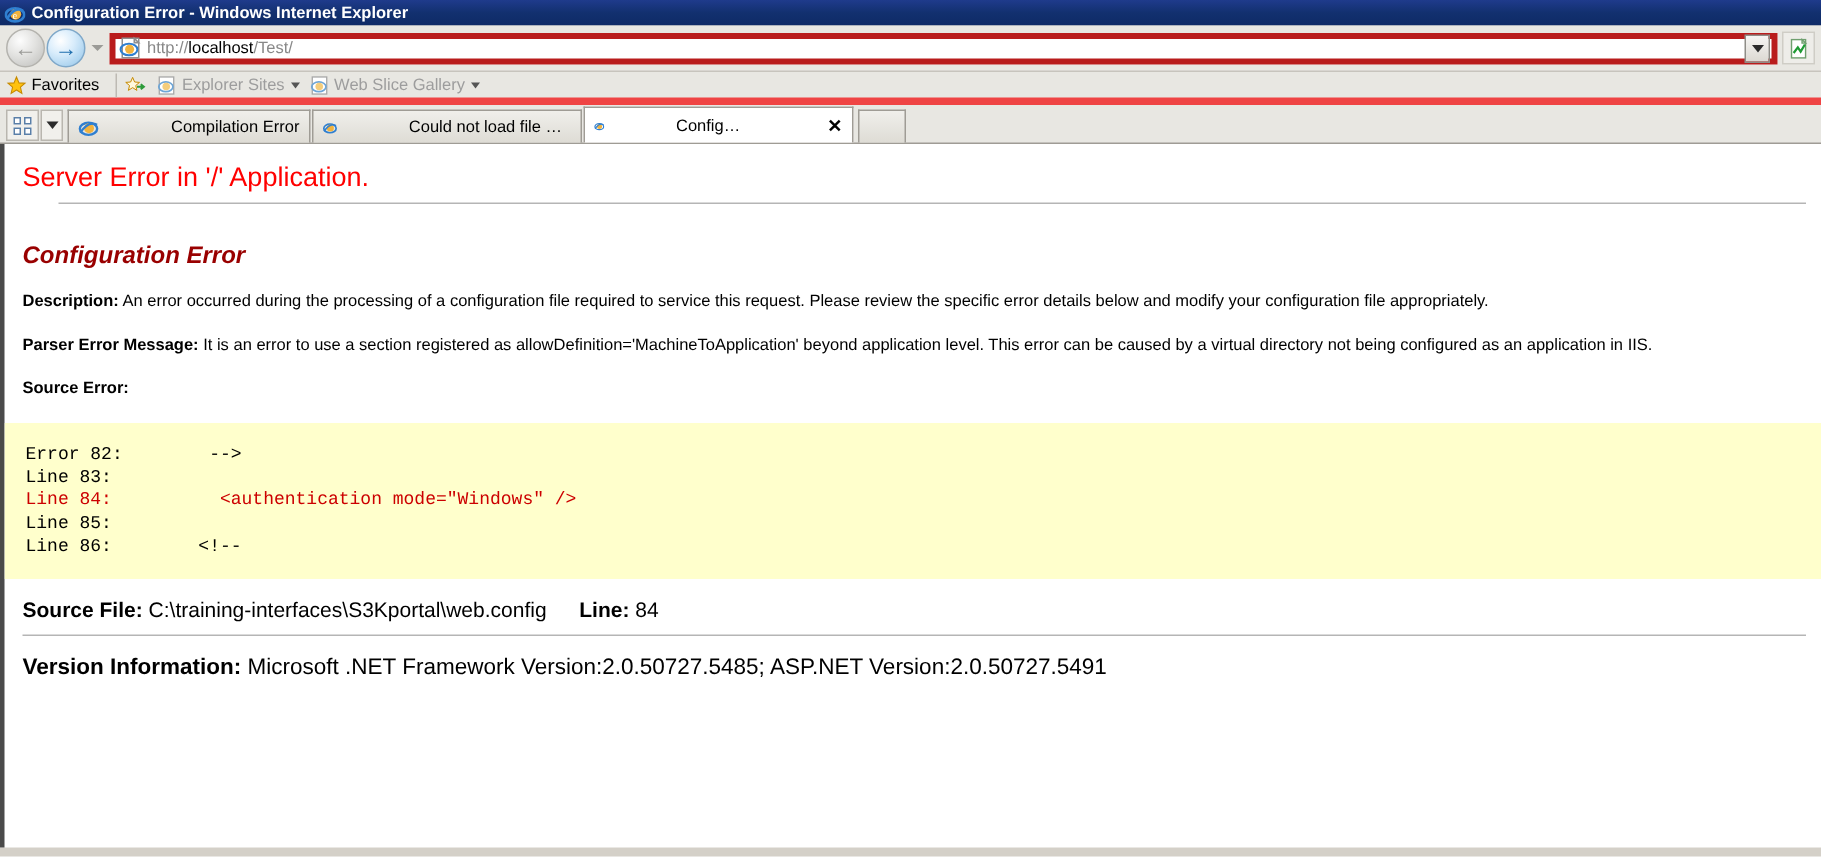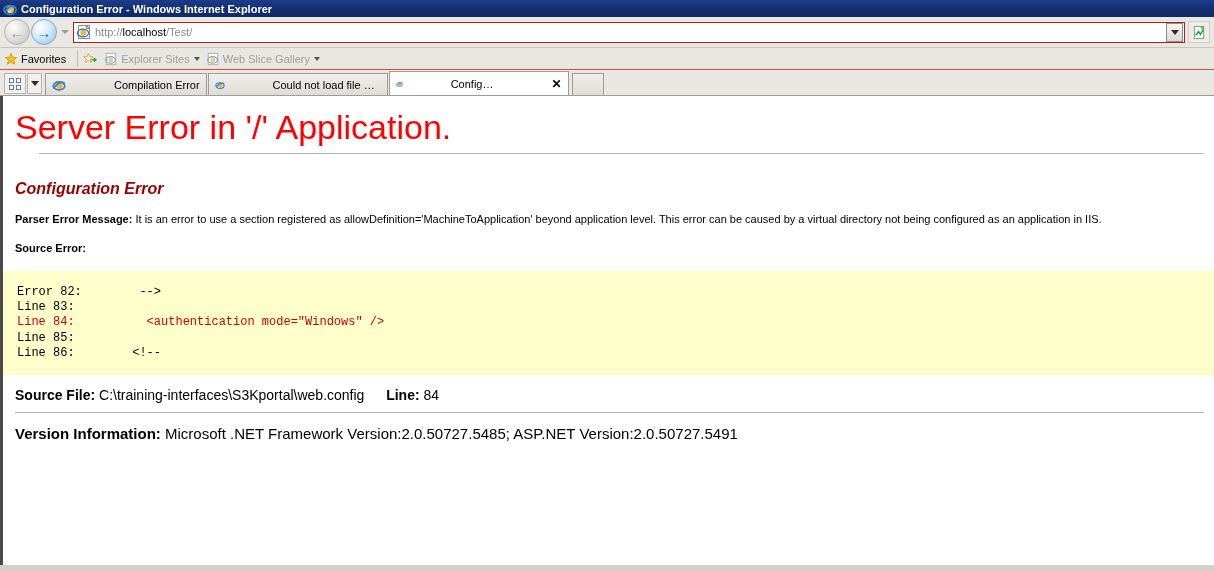--- a/index.html
+++ b/index.html
@@ -58,21 +58,21 @@
     width: 13px; height: 26px; display: flex; align-items: center;
     justify-content: center; flex: none;
   }
   .histdrop span {
     width: 0; height: 0; border-left: 4px solid transparent;
     border-right: 4px solid transparent; border-top: 4px solid #9b9b97;
   }
 
   .addrbar {
     flex: 1; height: 21px; background: #ffffff;
-    border: 1px solid #b91c1c;
+    border: 4px solid #b91c1c;
     display: flex; align-items: center;
     margin-left: 2px;
     position: relative;
   }
   .addr-favicon {
     width: 16px; height: 16px; margin: 0 3px 0 2px; flex: none;
   }
   .addr-text {
     font-size: 11px; color: #000; white-space: nowrap; flex: 1;
   }
@@ -92,21 +92,21 @@
   .go-btn {
     width: 22px; height: 22px; margin-left: 3px; flex: none;
     border: 1px solid #cfcdc6; background: #eeede9;
     display: flex; align-items: center; justify-content: center;
   }
 
   
   .favbar {
     height: 22px; background: #e8e7e2;
     display: flex; align-items: center;
-    padding: 0 4px; border-bottom: 1px solid #ef4444;
+    padding: 0 4px; border-bottom: 5px solid #ef4444;
     font-size: 11px;
   }
   .fav-item { display: flex; align-items: center; margin-right: 6px; white-space: nowrap; }
   .fav-item .lbl { margin-left: 3px; color: #000; }
   .fav-item.dimmed .lbl { color: #9d9d9d; }
   .fav-sep { width: 1px; height: 16px; background: #bdbab3; margin: 0 5px; }
   .caret-dn {
     width: 0; height: 0; border-left: 3px solid transparent;
     border-right: 3px solid transparent; border-top: 4px solid #555;
     margin-left: 4px;
@@ -171,21 +171,21 @@
     overflow: hidden;
   }
   .page {
     padding: 0;
     font-family: "Liberation Sans", sans-serif;
     font-size: 11px;
     color: #000;
   }
   h1.err-title {
     color: #ff0000;
-    font-size: 34px;
+    font-size: 18px;
     font-weight: normal;
     font-family: "Liberation Sans", sans-serif;
     margin: 12px 0 4px 12px;
   }
   hr.rule {
     border: none; border-top: 1px solid #b5b5b5;
     margin: 6px 10px 0 36px;
   }
   hr.rule.full { margin: 9px 10px 9px 12px; }
   h2.err-sub {
@@ -351,20 +351,24 @@
 </div>
 
 <div class="viewport">
   <div class="page">
 
     <h1 class="err-title">Server Error in '/' Application.</h1>
     <hr class="rule">
 
     <h2 class="err-sub">Configuration Error</h2>
 
+    <div class="para">
+      <b class="lbl-bold">Description:</b>
+      <span>An error occurred during the processing of a configuration file required to service this request. Please review the specific error details below and modify your configuration file appropriately.</span>
+    </div>
 
     <div class="para">
       <b class="lbl-bold">Parser Error Message:</b>
       <span>It is an error to use a section registered as allowDefinition='MachineToApplication' beyond application level.  This error can be caused by a virtual directory not being configured as an application in IIS.</span>
     </div>
 
     <div class="para">
       <b class="lbl-bold">Source Error:</b>
     </div>
 

